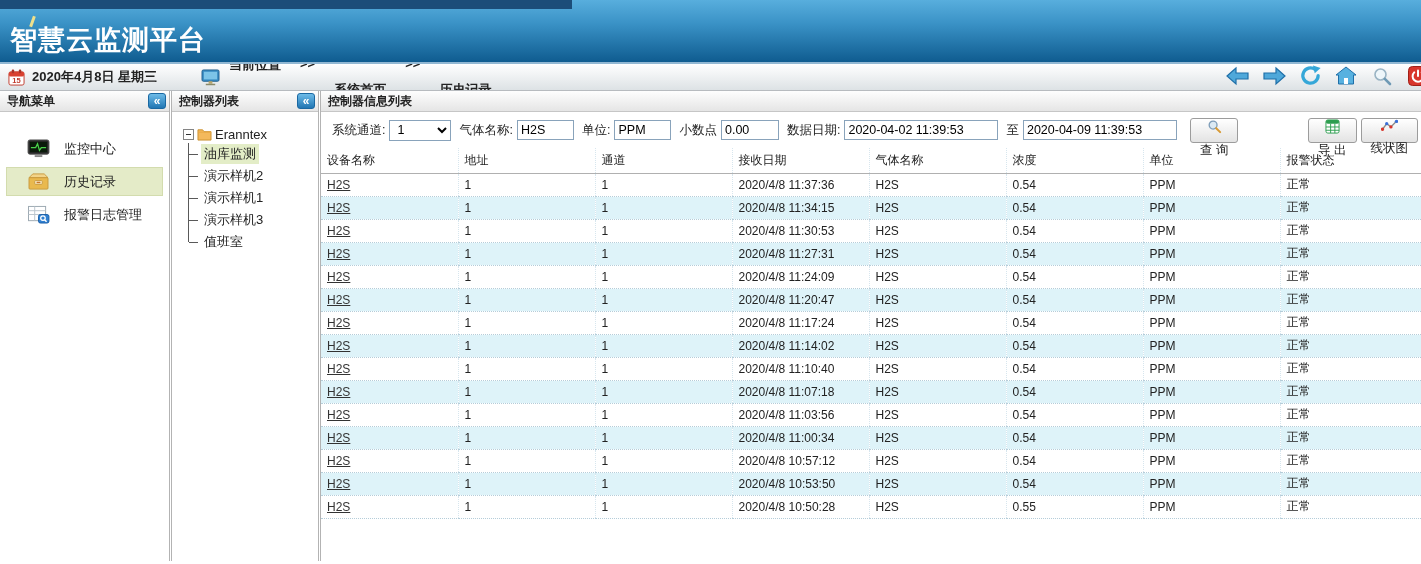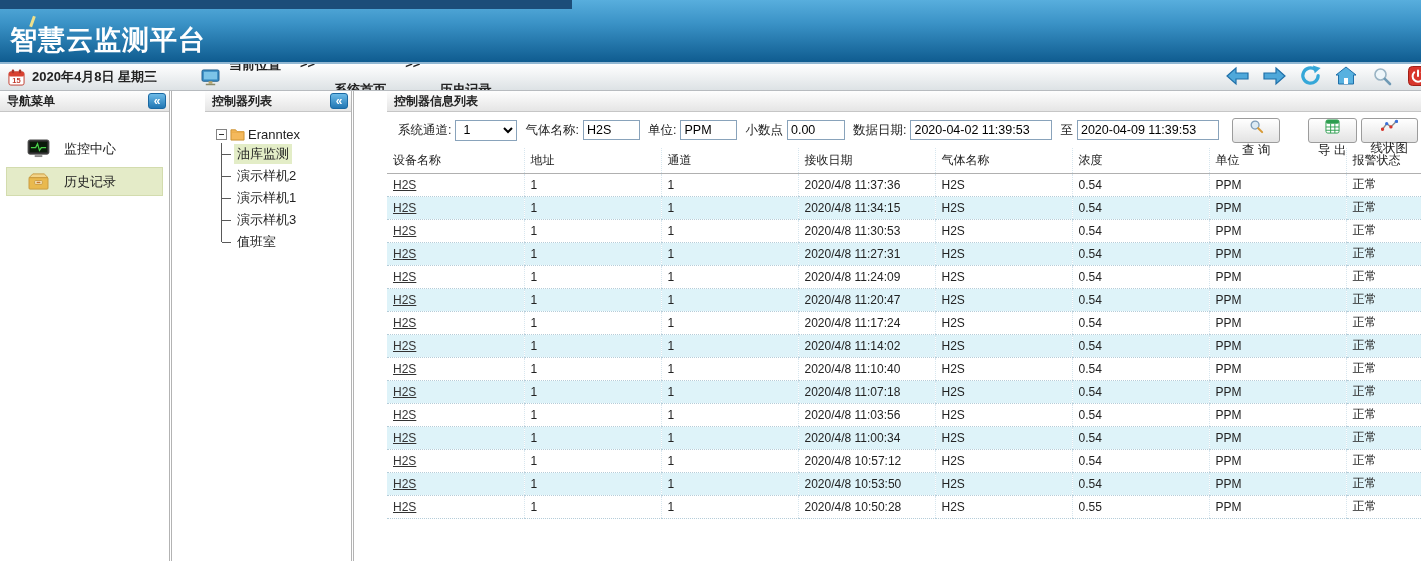--- a/index.html
+++ b/index.html
@@ -20,21 +20,21 @@
     padding-left:8px; position:relative; font-size:13px; font-weight:bold; overflow:hidden; }
   .tb-ico { display:inline-flex; align-items:center; }
   .tb-date { margin-left:7px; }
   .crumb-ico { margin-left:44px; }
   .tb-crumb { margin-left:9px; display:flex; gap:19px; }
   .tb-crumb .link { cursor:pointer;margin-top:25px; }
   .tb-icons { position:absolute; right:0; top:0; height:100%; display:flex; align-items:center; gap:12px; }
   .ibtn { background:none; border:none; padding:0; width:24px; height:22px; display:flex; align-items:center; justify-content:center; cursor:pointer; }
   .ibtn.power { margin-right:-9px; }
   
-  .content { display:flex; height:470px; background:#fff;gap:33px; }
+  .content { display:flex; height:470px; background:#fff; }
   .panel-nav { width:172px; min-width:172px; border-right:3px double #b3b3b3; }
   .panel-tree { width:149px; min-width:149px; border-right:3px double #b3b3b3; }
   .panel-main { flex:1; min-width:0; }
   .panel-hd { height:21px; background:linear-gradient(#fefefe,#e5e5e5); border-bottom:1px solid #c6c6c6;
     display:flex; align-items:center; justify-content:space-between; padding:0 3px 0 7px;
     font-size:12px; font-weight:bold; }
   .collapse-btn { width:18px; height:16px; border:1px solid #1a68a2; border-radius:3px;
     background:linear-gradient(#6dbbe8,#2176b3); color:#fff; font-size:12px; line-height:12px;
     text-align:center; padding:0; cursor:pointer; font-weight:bold; font-family:inherit; }
   
@@ -52,21 +52,21 @@
   .tree-item { position:relative; height:22px; display:flex; align-items:center; padding-left:13px; cursor:pointer; }
   .tree-item::before { content:""; position:absolute; left:0; top:0; bottom:0; width:1px; background:#595959; }
   .tree-item:last-child::before { bottom:auto; height:11px; }
   .tree-item::after { content:""; position:absolute; left:1px; top:11px; width:9px; height:1px; background:#595959; }
   .tree-item-label { padding:1px 3px; }
   .tree-item-label.selected { background:#e3edc7; }
   
   .filter-bar { height:36px; display:flex; align-items:center; padding:0 3px 0 7px; gap:4px; white-space:nowrap; }
   .filter-bar label { margin-left:4px; }
   .inp { height:20px; border:1px solid #89a3bb; font-size:12.5px; padding:0 3px; font-family:inherit; background:#fff; }
-  .w57 { width:57px; } .w58 { width:58px; } .w131 { width:142px; }
+  .w57 { width:57px; } .w58 { width:58px; } .w131 { width:154px; }
   select.inp { width:62px; height:21px; }
   .btn { height:25px; display:inline-flex; align-items:center; gap:5px; padding:0 9px;
     background:linear-gradient(#ffffff,#e3e3e3); border:1px solid #9c9c9c; border-radius:3px;
     font-size:12.5px; font-family:inherit; cursor:pointer; color:#222;flex-direction:column; }
   .btn-query { margin-left:9px; }
   .spacer { flex:1; }
   
   .data-table { width:100%; border-collapse:collapse; table-layout:fixed; font-size:12px; color:#222; }
   .data-table th { font-weight:normal; text-align:left; height:25px; padding:0 0 0 6px;
     border-bottom:1px solid #b0b0b0; white-space:nowrap; overflow:hidden; }
@@ -176,20 +176,34 @@
   <svg viewBox="0 0 24 20" width="23" height="19">
     <path d="M2 6 L6 2 L18 2 L22 6 Z" fill="#f2d48a" stroke="#c89a3f"></path>
     <rect x="2" y="6" width="20" height="12" rx="1" fill="#e9b94e" stroke="#c89a3f"></rect>
     <rect x="8" y="9" width="8" height="4" rx="1" fill="#f7e9c3" stroke="#c89a3f"></rect>
     <line x1="10" y1="11" x2="14" y2="11" stroke="#c8762a" stroke-width="1.5"></line>
   </svg>
 </span>
     <span class="nav-label">历史记录</span>
   </div>
 
+  <div class="nav-item">
+    <span class="nav-icon">
+  <svg viewBox="0 0 24 20" width="23" height="19">
+    <rect x="1.5" y="1.5" width="18" height="15" fill="#fff" stroke="#9aa7b0"></rect>
+    <line x1="1.5" y1="6" x2="19.5" y2="6" stroke="#b9c4cc"></line>
+    <line x1="1.5" y1="10" x2="19.5" y2="10" stroke="#b9c4cc"></line>
+    <line x1="8" y1="1.5" x2="8" y2="16.5" stroke="#b9c4cc"></line>
+    <rect x="12" y="10" width="11" height="9" rx="2" fill="#2e7fd0" stroke="#1b5fa8"></rect>
+    <circle cx="16.7" cy="13.8" r="2.4" fill="none" stroke="#fff" stroke-width="1.3"></circle>
+    <line x1="18.4" y1="15.5" x2="20.5" y2="17.6" stroke="#fff" stroke-width="1.5"></line>
+  </svg>
+</span>
+    <span class="nav-label">报警日志管理</span>
+  </div>
 </div>
     </aside>
 
     <aside class="panel-tree">
       <div class="panel-hd">
         <span>控制器列表</span>
         <button class="collapse-btn">«</button>
       </div>
       <div class="tree">
         <div class="tree-root">

